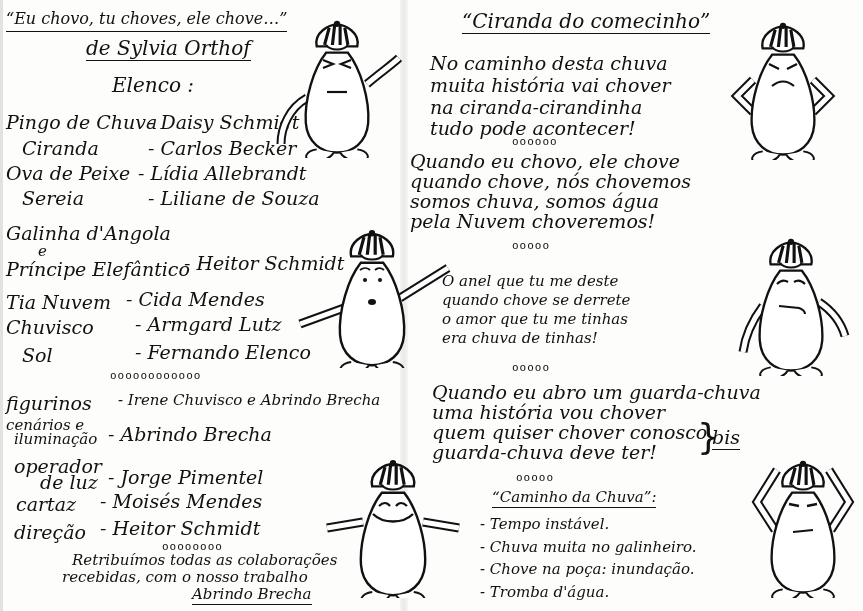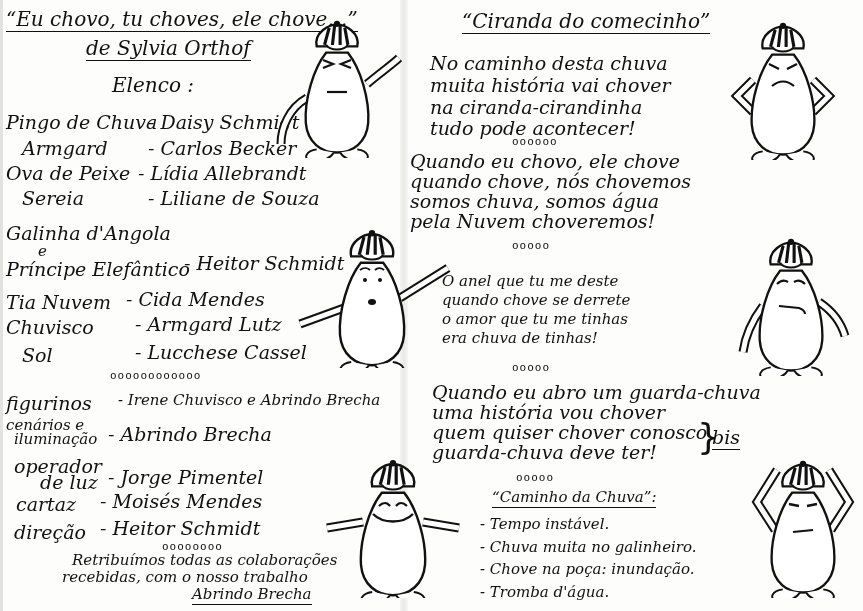--- a/index.html
+++ b/index.html
@@ -17,43 +17,43 @@
     .char svg { display:block; }
     .bis-brace { position:absolute; font-style:normal; font-family:"DejaVu Sans", sans-serif; }
   </style>
 </head>
 <body>
 
 <div class="edge-left"></div>
 <div class="fold"></div>
 
 <div>
-  <div class="t ul" style="left:6px;top:8px;font-size:20px;">“Eu chovo, tu choves, ele chove…”</div>
+  <div class="t ul" style="left:6px;top:8px;font-size:16px;">“Eu chovo, tu choves, ele chove…”</div>
   <div class="t ul" style="left:86px;top:37px;font-size:20px;">de Sylvia Orthof</div>
   <div class="t" style="left:112px;top:74px;font-size:20px;">Elenco :</div>
 
   <div class="t" style="left:6px;top:111px;">Pingo de Chuva</div>
   <div class="t" style="left:148px;top:111px;">- Daisy Schmidt</div>
-  <div class="t" style="left:22px;top:137px;">Armgard</div>
+  <div class="t" style="left:22px;top:137px;">Ciranda</div>
   <div class="t" style="left:148px;top:137px;">- Carlos Becker</div>
   <div class="t" style="left:6px;top:162px;">Ova de Peixe</div>
   <div class="t" style="left:138px;top:162px;">- Lídia Allebrandt</div>
   <div class="t" style="left:22px;top:187px;">Sereia</div>
   <div class="t" style="left:148px;top:187px;">- Liliane de Souza</div>
 
   <div class="t" style="left:6px;top:222px;">Galinha d'Angola</div>
   <div class="t small" style="left:38px;top:243px;">e</div>
   <div class="t" style="left:6px;top:258px;">Príncipe Elefântico</div>
   <div class="t" style="left:184px;top:252px;">- Heitor Schmidt</div>
   <div class="t" style="left:6px;top:291px;">Tia Nuvem</div>
   <div class="t" style="left:126px;top:288px;">- Cida Mendes</div>
   <div class="t" style="left:6px;top:316px;">Chuvisco</div>
   <div class="t" style="left:135px;top:313px;">- Armgard Lutz</div>
   <div class="t" style="left:22px;top:344px;">Sol</div>
-  <div class="t" style="left:135px;top:341px;">- Lucchese Cassel</div>
+  <div class="t" style="left:135px;top:341px;">- Fernando Elenco</div>
   <div class="dots" style="left:110px;top:369px;">oooooooooooo</div>
 
   <div class="t" style="left:6px;top:392px;text-align:right;">figurinos</div>
   <div class="t small" style="left:118px;top:392px;">- Irene Chuvisco e Abrindo Brecha</div>
   <div class="t small" style="left:6px;top:417px;">cenários e</div>
   <div class="t small" style="left:14px;top:431px;">iluminação</div>
   <div class="t" style="left:108px;top:423px;">- Abrindo Brecha</div>
   <div class="t" style="left:14px;top:455px;">operador</div>
   <div class="t" style="left:40px;top:471px;">de luz</div>
   <div class="t" style="left:108px;top:466px;font-style:italic;">- Jorge Pimentel</div>

